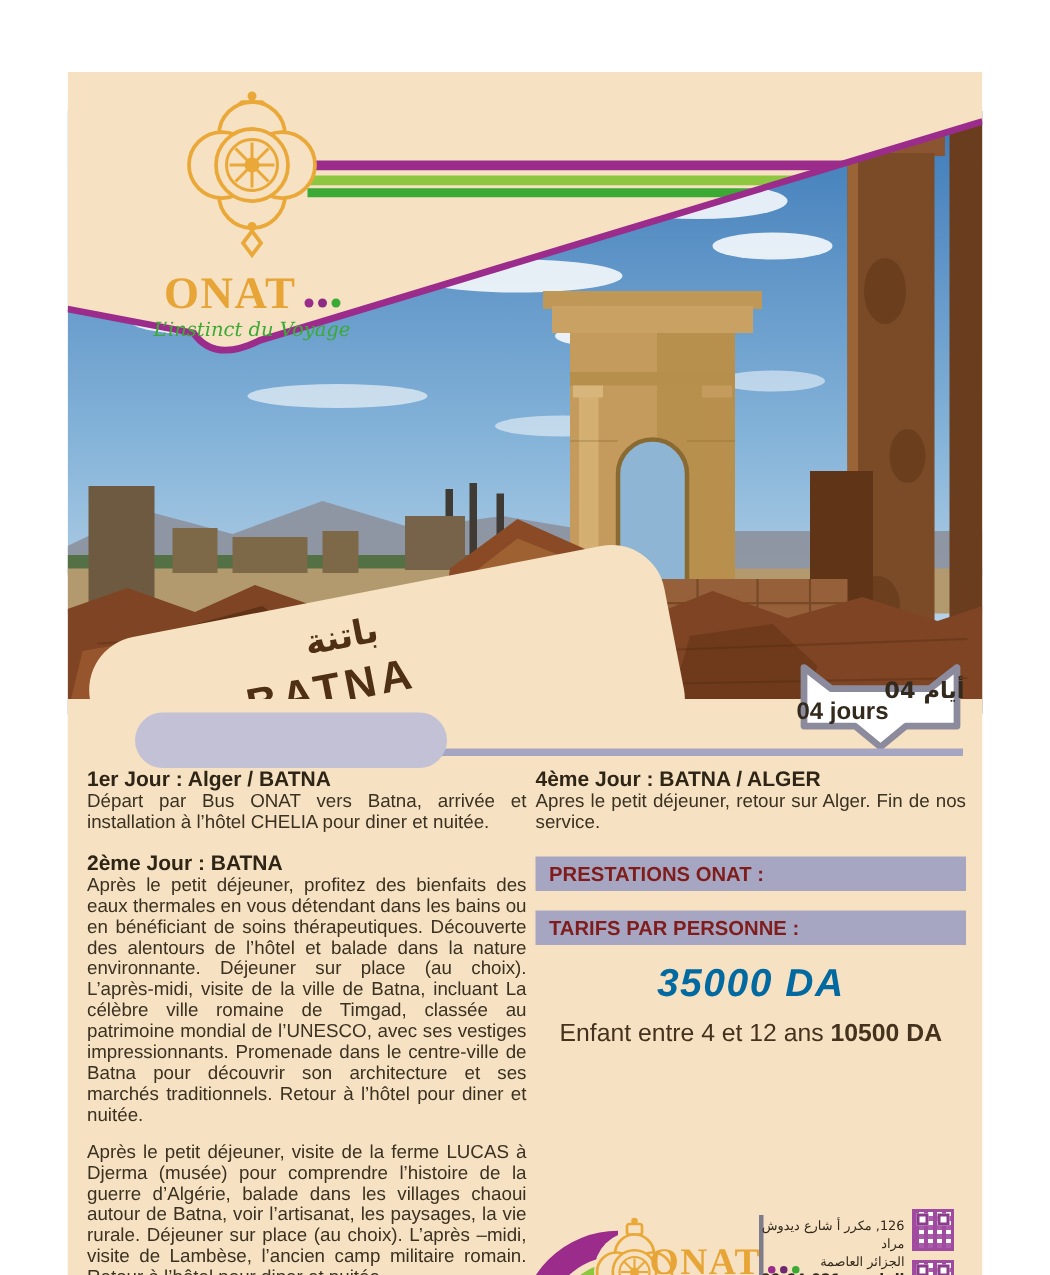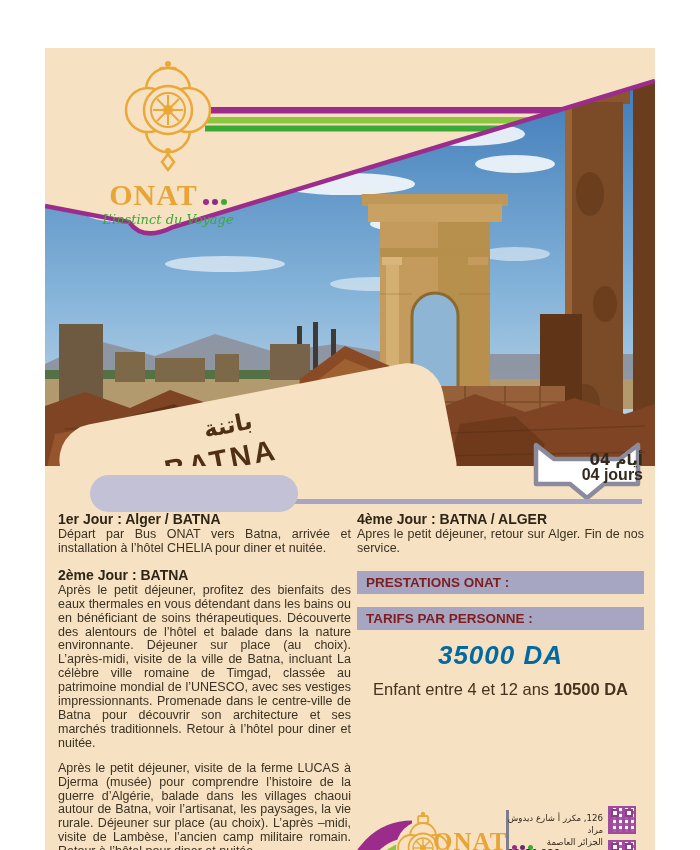--- a/index.html
+++ b/index.html
@@ -29,21 +29,21 @@
         letter-spacing:3px;color:#4f3014;}
 
   
   .bottom{position:absolute;left:0;top:418px;width:610px;height:432px;background:#f6e2c2;z-index:2;}
 
   
   .badge{position:absolute;left:486px;top:394px;width:112px;height:60px;z-index:5;}
   .badge svg{position:absolute;left:0;top:0;}
   .badge .ar{position:absolute;left:0;top:9px;width:112px;text-align:right;
         font-family:"DejaVu Sans",sans-serif;font-weight:bold;font-size:15px;color:#33291c;}
-  .badge .fr{position:absolute;left:0;top:24px;width:112px;text-align:right;
+  .badge .fr{position:absolute;left:0;top:24px;width:112px;text-align:left;
         font-weight:bold;font-size:16px;color:#33291c;}
 
   
   .rule{position:absolute;left:118px;top:451px;width:479px;height:5px;background:#a7a6c2;z-index:5;}
   .pill-back{position:absolute;left:45px;top:427px;width:208px;height:37px;background:#c2c1d6;
         border-radius:19px;z-index:5;}
   .pill{position:absolute;left:33px;top:431px;width:186px;height:32px;background:#a7a6c2;
         border-radius:17px;z-index:6;line-height:32px;padding-left:18px;box-sizing:border-box;
         font-weight:bold;font-size:18px;color:#3a2c1c;}
 

